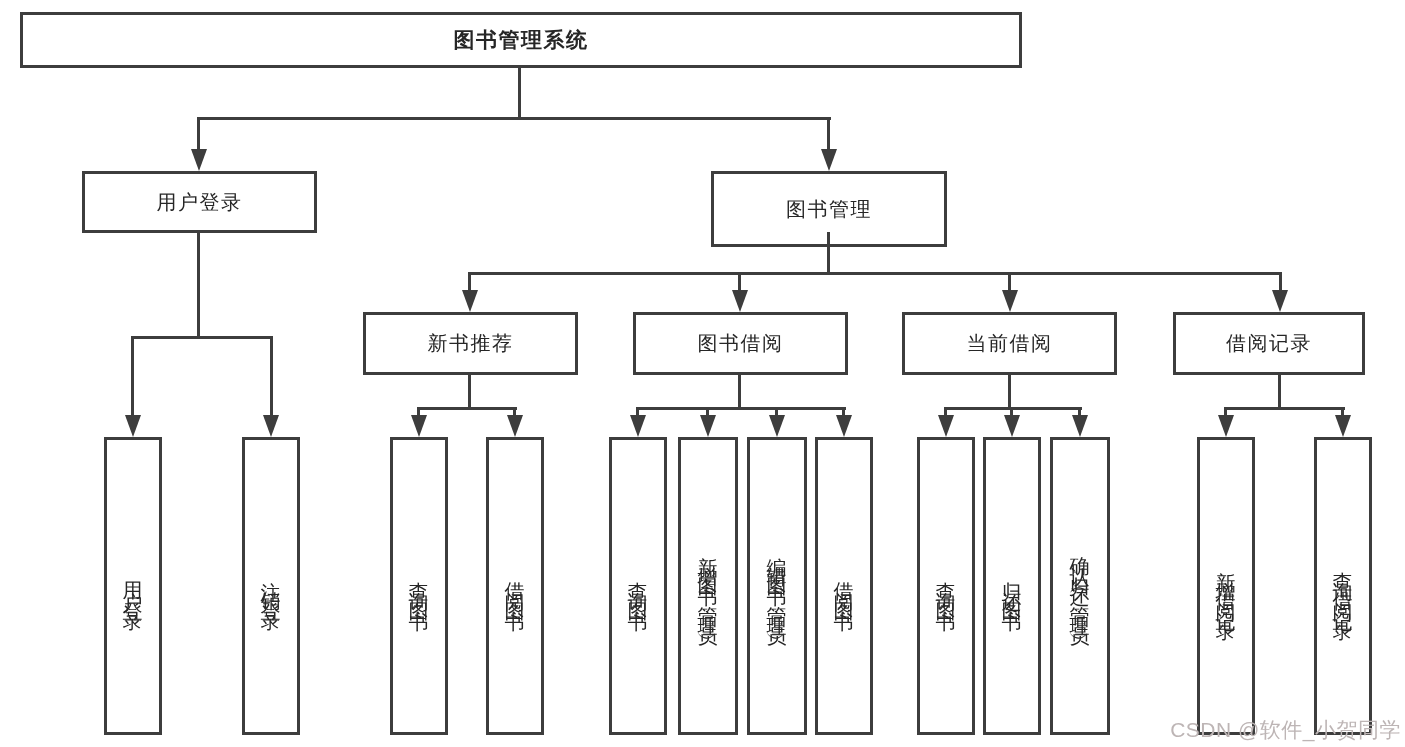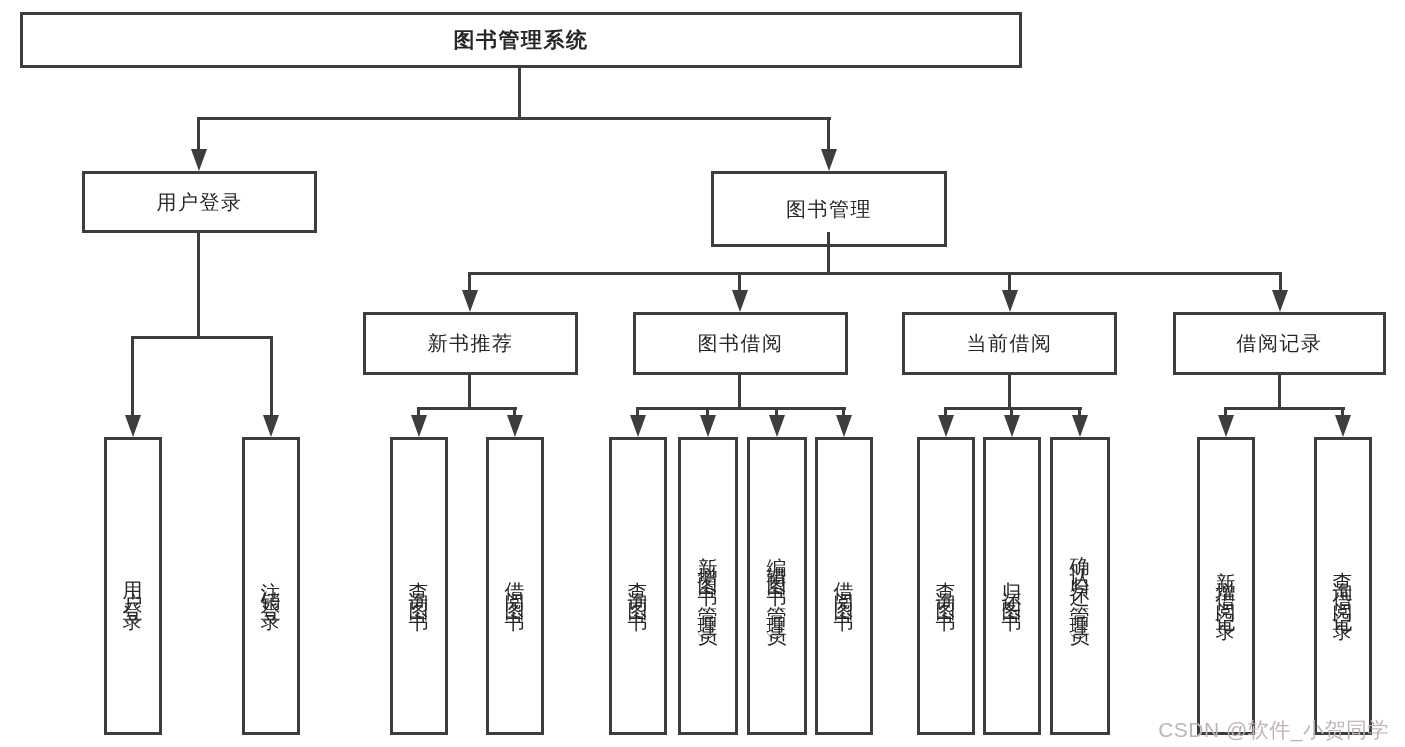--- a/index.html
+++ b/index.html
@@ -30,21 +30,21 @@
   }
   .hline,.vline{position:absolute;background:var(--line);}
   .hline{height:3px;}
   .vline{width:3px;}
   .arrowhead{
     position:absolute;width:0;height:0;
     border-left:8px solid transparent;border-right:8px solid transparent;
     border-top:22px solid var(--line);
   }
   .watermark{
-    position:absolute;right:16px;top:716px;font-size:21px;
+    position:absolute;right:4px;top:716px;font-size:21px;
     color:var(--wm);letter-spacing:0.5px;white-space:nowrap;
   }
 </style>
 </head>
 <body>
 
 <div class="canvas">
 
   <div class="hbox rootbox" style="left:20px;top:12px;width:1002px;height:56px;font-weight:bold;">
     <span>图书管理系统</span>
@@ -84,21 +84,21 @@
 
   <div class="hbox" style="left:363px;top:312px;width:215px;height:63px;">
     <span>新书推荐</span>
   </div>
   <div class="hbox" style="left:633px;top:312px;width:215px;height:63px;">
     <span>图书借阅</span>
   </div>
   <div class="hbox" style="left:902px;top:312px;width:215px;height:63px;">
     <span>当前借阅</span>
   </div>
-  <div class="hbox" style="left:1173px;top:312px;width:213px;height:63px;">
+  <div class="hbox" style="left:1173px;top:312px;width:192px;height:63px;">
     <span>借阅记录</span>
   </div>
 
   <div class="vline" style="left:468px;top:373px;height:37px;"></div>
   <div class="vline" style="left:738px;top:373px;height:37px;"></div>
   <div class="vline" style="left:1008px;top:373px;height:37px;"></div>
   <div class="vline" style="left:1278px;top:373px;height:37px;"></div>
 
   <div class="hline" style="left:417px;top:407px;width:100px;"></div>
   <div class="vline" style="left:417px;top:407px;height:15px;"></div>

